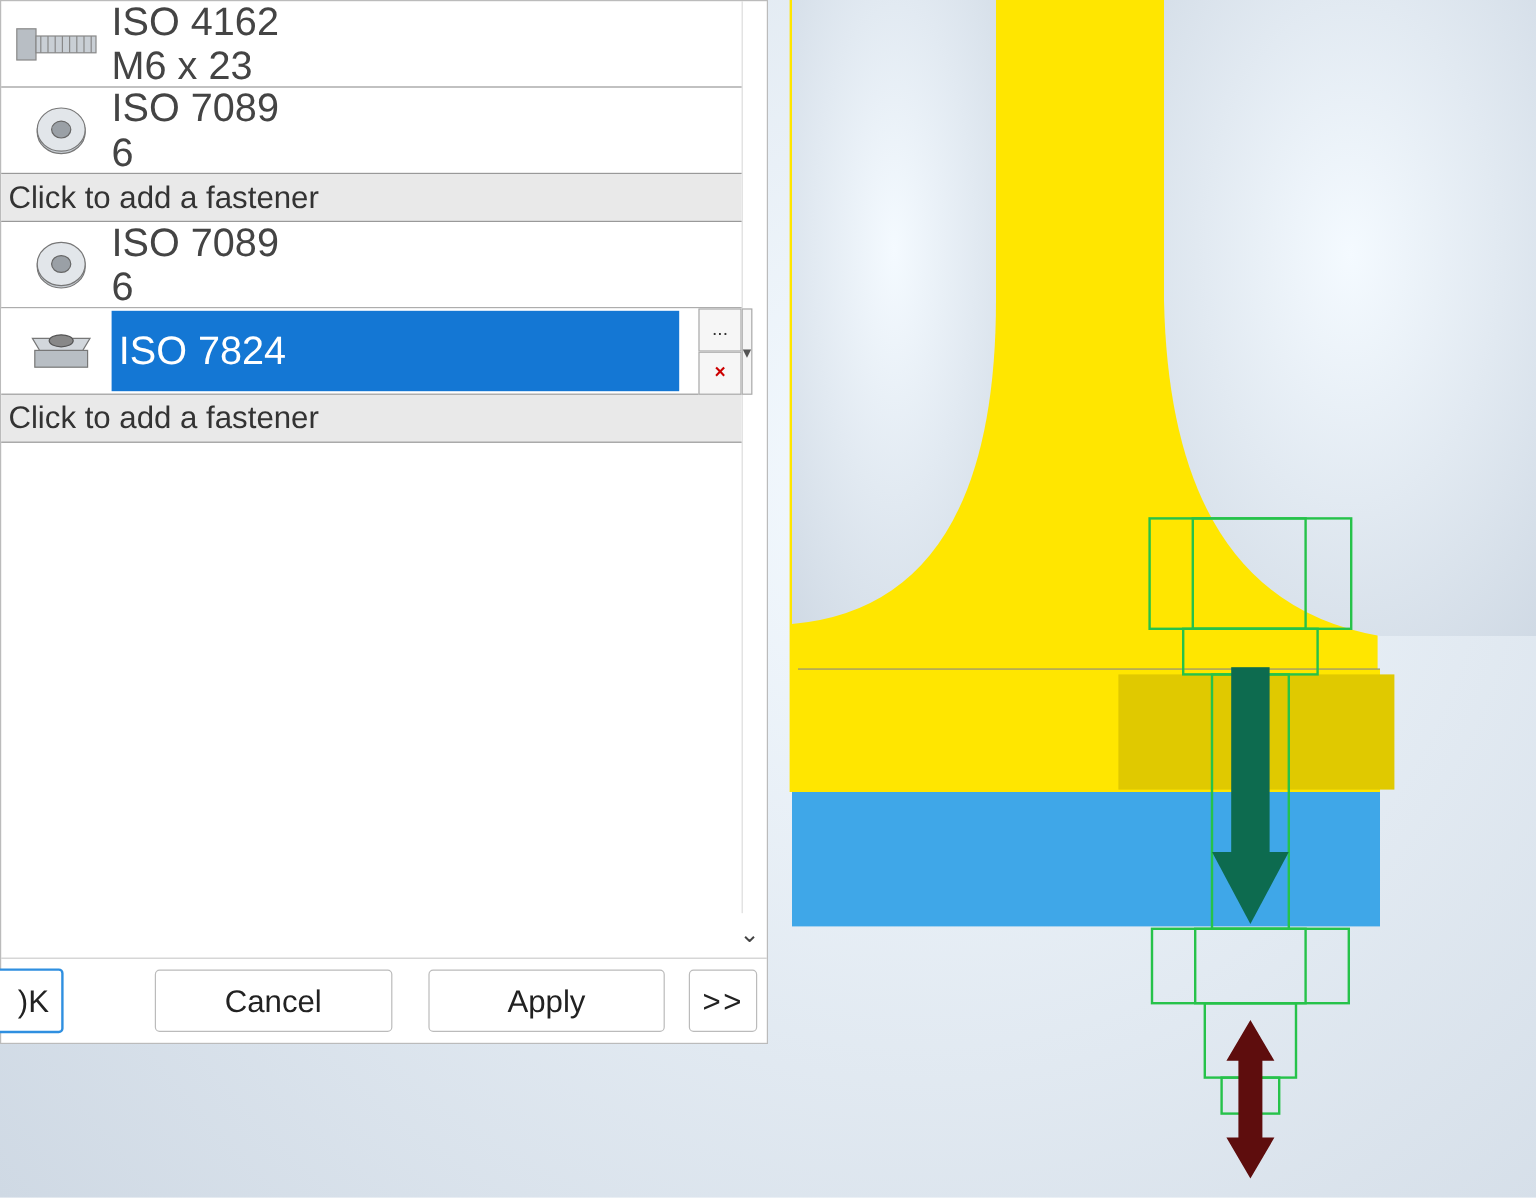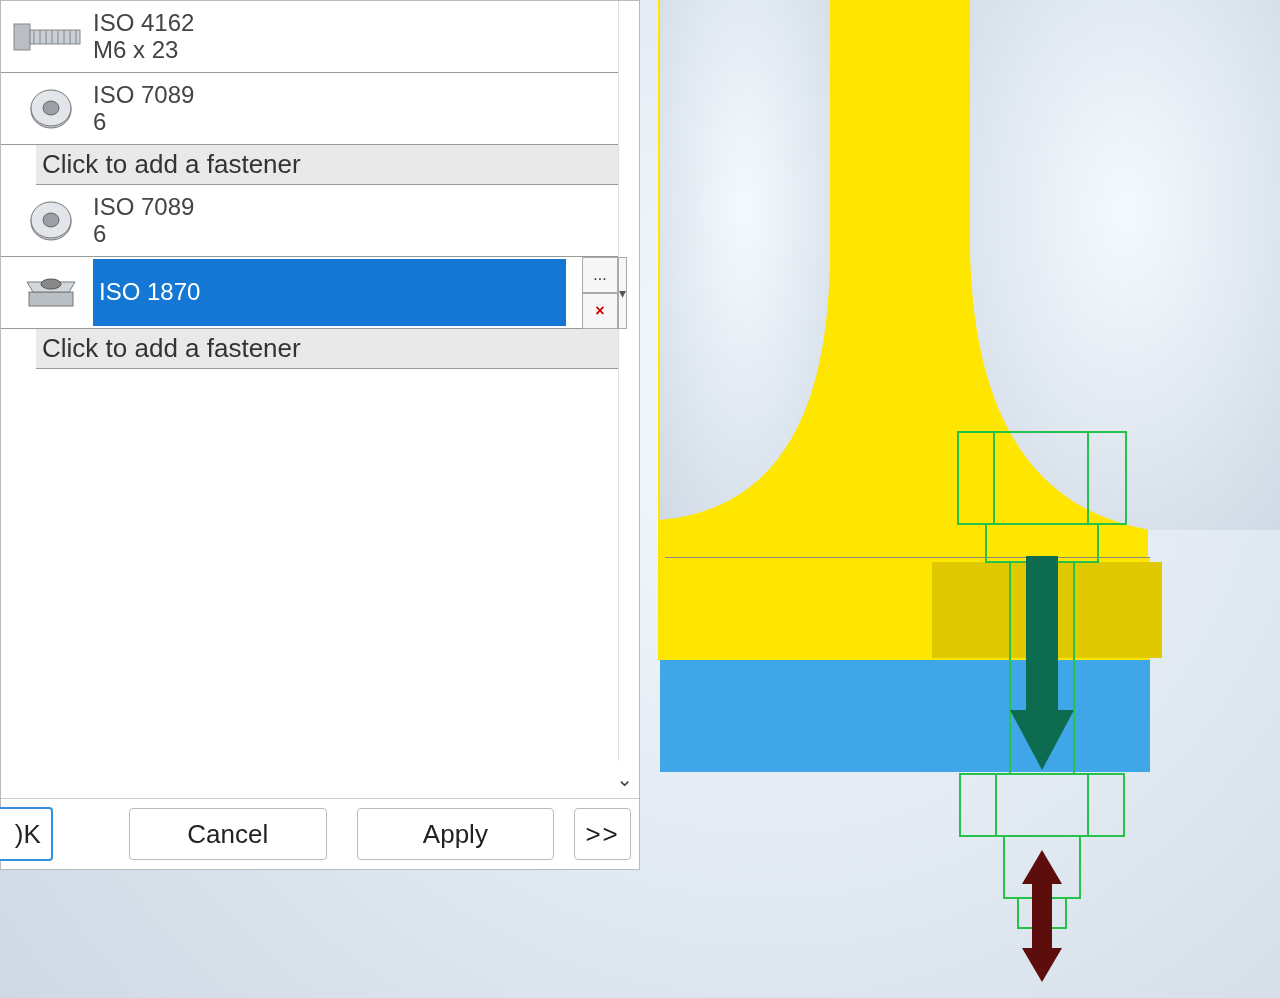--- a/index.html
+++ b/index.html
@@ -1,24 +1,24 @@
 <!DOCTYPE html>
 <html><head>
   <meta charset="utf-8">
   <style>
   html, body { margin:0; padding:0; width:1280px; height:998px; font-family: "Segoe UI", Tahoma, sans-serif; font-size:15px; overflow:hidden; }
   .canvas-bg { position:absolute; inset:0; background: radial-gradient(circle at 60% 40%, #f4faff 0%, #cfd9e4 100%); }
   .dialog { position:absolute; left:0; top:0; width:640px; height:870px; background:#fff; border:1px solid #bbb; box-sizing:border-box; }
   .list-area { position:absolute; left:0; top:0; right:20px; bottom:108px; border-right:1px solid #ddd; }
   .row { display:flex; align-items:center; border-bottom:1px solid #999; box-sizing:border-box; padding:2px 4px 2px 8px; }
   .row.twoline { height:72px; }
-  .row.addrow { height:40px; background:#e9e9e9; font-size:26px; color:#333; padding-left:6px;margin-left:35px; }
+  .row.addrow { height:40px; background:#e9e9e9; font-size:26px; color:#333; padding-left:6px; }
   .row.selected { background:#fff; }
   .icon-cell { width:84px; height:100%; display:flex; align-items:center; justify-content:center; }
-  .textcell { flex:1; display:flex; flex-direction:column; justify-content:center; font-size:24px; line-height:1.1; color:#444; text-align:left; }
+  .textcell { flex:1; display:flex; flex-direction:column; justify-content:center; font-size:33px; line-height:1.1; color:#444; text-align:left; }
   .textcell.selcell { background:#1477d4; color:#fff; margin:0; padding:2px 6px; position:relative; }
   .side-btns { position:absolute; right:0; top:0; height:100%; width:36px; display:flex; flex-direction:column; }
   .side-stack { display:flex; flex:1; }
   .mini-btn { width:36px; height:36px; background:#f6f6f6; border:1px solid #aaa; box-sizing:border-box; display:flex; align-items:center; justify-content:center; font-size:16px; color:#333; }
   .mini-btn.del { color:#c00; font-weight:bold; }
   .dropdown-slit { width:16px; background:#f6f6f6; border:1px solid #aaa; box-sizing:border-box; display:flex; align-items:center; justify-content:center; font-size:14px; color:#555; }
   .chevron { position:absolute; right:6px; bottom:78px; font-size:20px; color:#444; }
   .button-bar { position:absolute; left:0; right:0; bottom:0; height:70px; border-top:1px solid #ccc; display:flex; align-items:center; gap:10px; padding:0 8px 0 0; }
   .dlg-btn { height:50px; background:#fff; border:1px solid #bbb; border-radius:4px; font-size:26px; color:#222; display:flex; align-items:center; justify-content:center; cursor:default; }
   .dlg-btn.ok { width:100px; border:2px solid #2f8fe0; margin-left:-60px; padding-right:10px; justify-content:flex-end; }
@@ -139,21 +139,21 @@
 
       <div class="row twoline selected" style="position:relative; padding-right:0;">
         <div class="icon-cell">
           <svg width="56" height="46" viewBox="0 0 56 46">
             <rect x="6" y="22" width="44" height="14" fill="#b8bec4" stroke="#777"></rect>
             <polygon points="10,22 46,22 52,12 4,12" fill="#d2d7dc" stroke="#777"></polygon>
             <ellipse cx="28" cy="14" rx="10" ry="5" fill="#888" stroke="#555"></ellipse>
           </svg>
         </div>
         <div class="textcell selcell" style="height:100%; box-sizing:border-box; margin-right:52px;">
-          <span>ISO 1870</span>
+          <span>ISO 7824</span>
         </div>
         <div class="side-btns">
           <div class="side-stack">
             <div style="display:flex;flex-direction:column;">
               <div class="mini-btn">...</div>
               <div class="mini-btn del">×</div>
             </div>
             <div class="dropdown-slit">▾</div>
           </div>
         </div>

